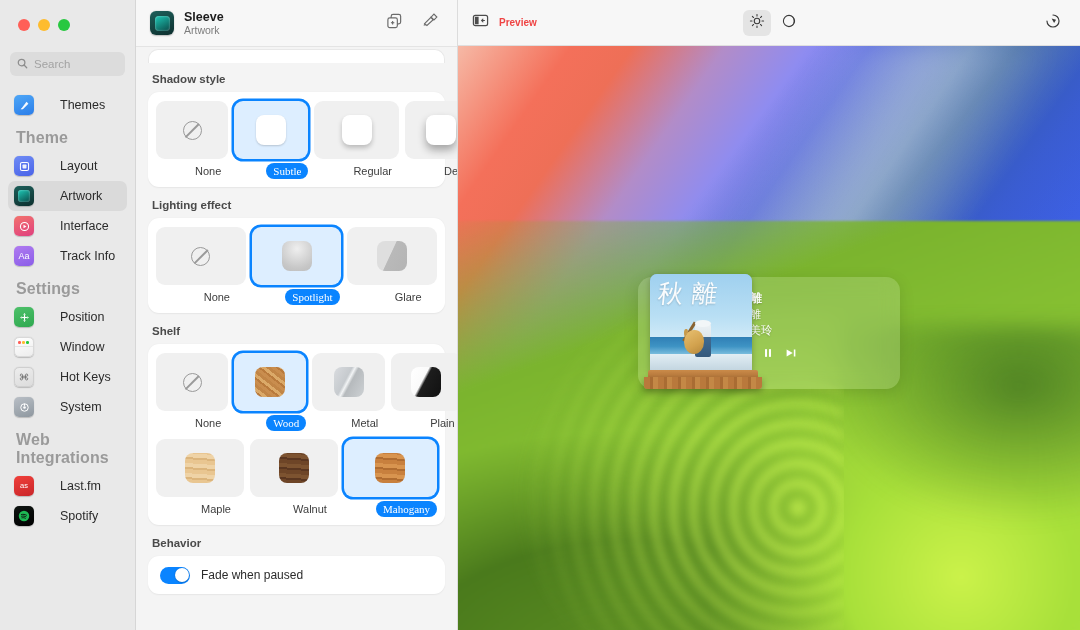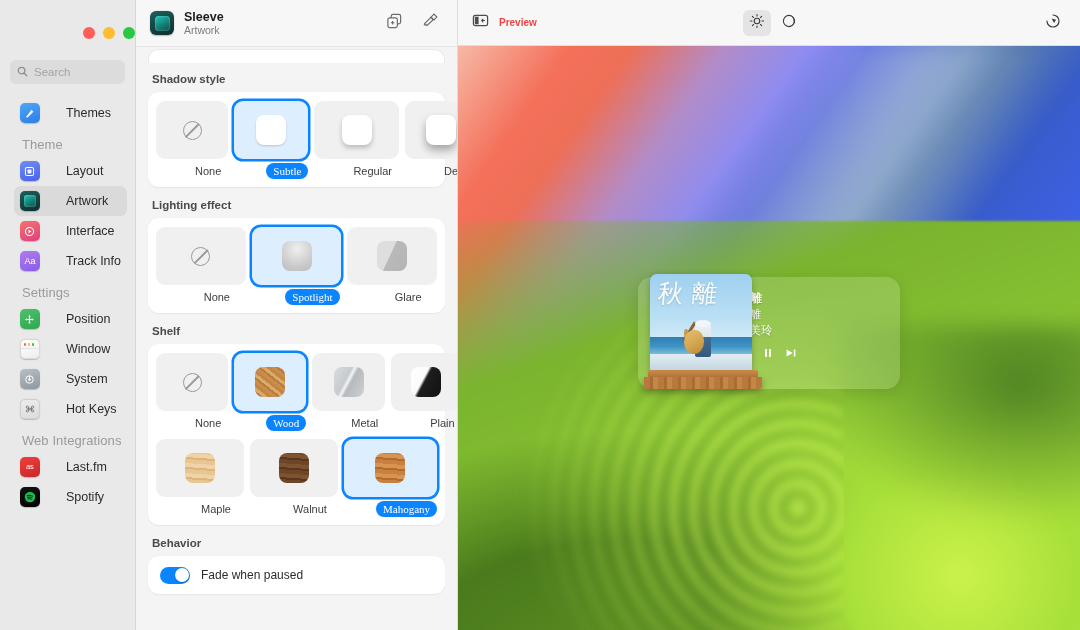--- a/index.html
+++ b/index.html
@@ -15,23 +15,22 @@
     display: flex;
     overflow: hidden;
   }
 
   
   .sidebar {
     width: 136px; height: 630px;
     background: #e9e9e9;
     border-right: 1px solid #d6d6d6;
     display: flex; flex-direction: column;
-    padding-top: 12px;
+    padding-top: 4px;
     flex: 0 0 136px;
-    align-items: flex-end;
   }
   .traffic {
     display: flex; gap: 8px;
     padding: 15px 0 0 18px;
     height: 38px;
   }
   .dot { width: 12px; height: 12px; border-radius: 50%; }
   .dot.red { background: #ff5f57; }
   .dot.yellow { background: #febc2e; }
   .dot.green { background: #28c840; }
@@ -46,23 +45,23 @@
   .search-box svg { flex: 0 0 auto; }
   .search-input {
     border: none; outline: none; background: transparent;
     font-family: "Liberation Sans", sans-serif;
     font-size: 11.5px; color: #3a3a3a; width: 100%;
   }
   .search-input::placeholder { color: #a3a3a3; }
 
   .nav { padding: 14px 8px 0 8px; flex: 1; overflow: hidden; }
   .nav-group-label {
-    font-size: 13px; color: #9a9a9a;
+    font-size: 16px; color: #9a9a9a;
     padding: 9px 0 4px 8px; letter-spacing: 0.1px;
-    font-weight: 400;
+    font-weight: 700;
   }
   .nav-item {
     display: flex; align-items: center; gap: 26px;
     height: 30px; padding: 0 6px;
     border-radius: 7px; cursor: default;
   }
   .nav-item.selected { background: #dadada; }
   .nav-label { font-size: 12.5px; color: #2b2b2b; white-space: nowrap; }
   .nav-icon {
     width: 20px; height: 20px; border-radius: 5px;
@@ -466,37 +465,37 @@
               <i style="background:#ff5f57"></i>
               <i style="background:#febc2e"></i>
               <i style="background:#28c840"></i>
             </span>
           <span class="win-bar"></span>
         </span>
         <span class="nav-label">Window</span>
       </div>
 
       <div class="nav-item">
+        <span class="nav-icon ic-hotkeys">
+          <svg width="12" height="12" viewBox="0 0 16 16">
+              <path d="M6 5.5a1.5 1.5 0 1 0-1.5 1.5H11.5A1.5 1.5 0 1 0 10 5.5v5A1.5 1.5 0 1 0 11.5 9H4.5A1.5 1.5 0 1 0 6 10.5z" fill="none" stroke="#6f6f6f" stroke-width="1.1"></path>
+            </svg>
+        </span>
+        <span class="nav-label">Hot Keys</span>
+      </div>
+
+      <div class="nav-item">
         <span class="nav-icon ic-system">
           <svg width="13" height="13" viewBox="0 0 16 16">
               <circle cx="8" cy="8" r="4.6" fill="none" stroke="#fff" stroke-width="1.2"></circle>
               <circle cx="8" cy="8" r="1.6" fill="#fff"></circle>
               <line x1="8" y1="3.4" x2="8" y2="6" stroke="#fff" stroke-width="1.2"></line>
             </svg>
         </span>
         <span class="nav-label">System</span>
-      </div>
-
-      <div class="nav-item">
-        <span class="nav-icon ic-hotkeys">
-          <svg width="12" height="12" viewBox="0 0 16 16">
-              <path d="M6 5.5a1.5 1.5 0 1 0-1.5 1.5H11.5A1.5 1.5 0 1 0 10 5.5v5A1.5 1.5 0 1 0 11.5 9H4.5A1.5 1.5 0 1 0 6 10.5z" fill="none" stroke="#6f6f6f" stroke-width="1.1"></path>
-            </svg>
-        </span>
-        <span class="nav-label">Hot Keys</span>
       </div>
 
       <div class="nav-group-label">Web Integrations</div>
 
       <div class="nav-item">
         <span class="nav-icon ic-lastfm">
             <span style="font-size:7.5px">as</span>
           </span>
         <span class="nav-label">Last.fm</span>
       </div>

